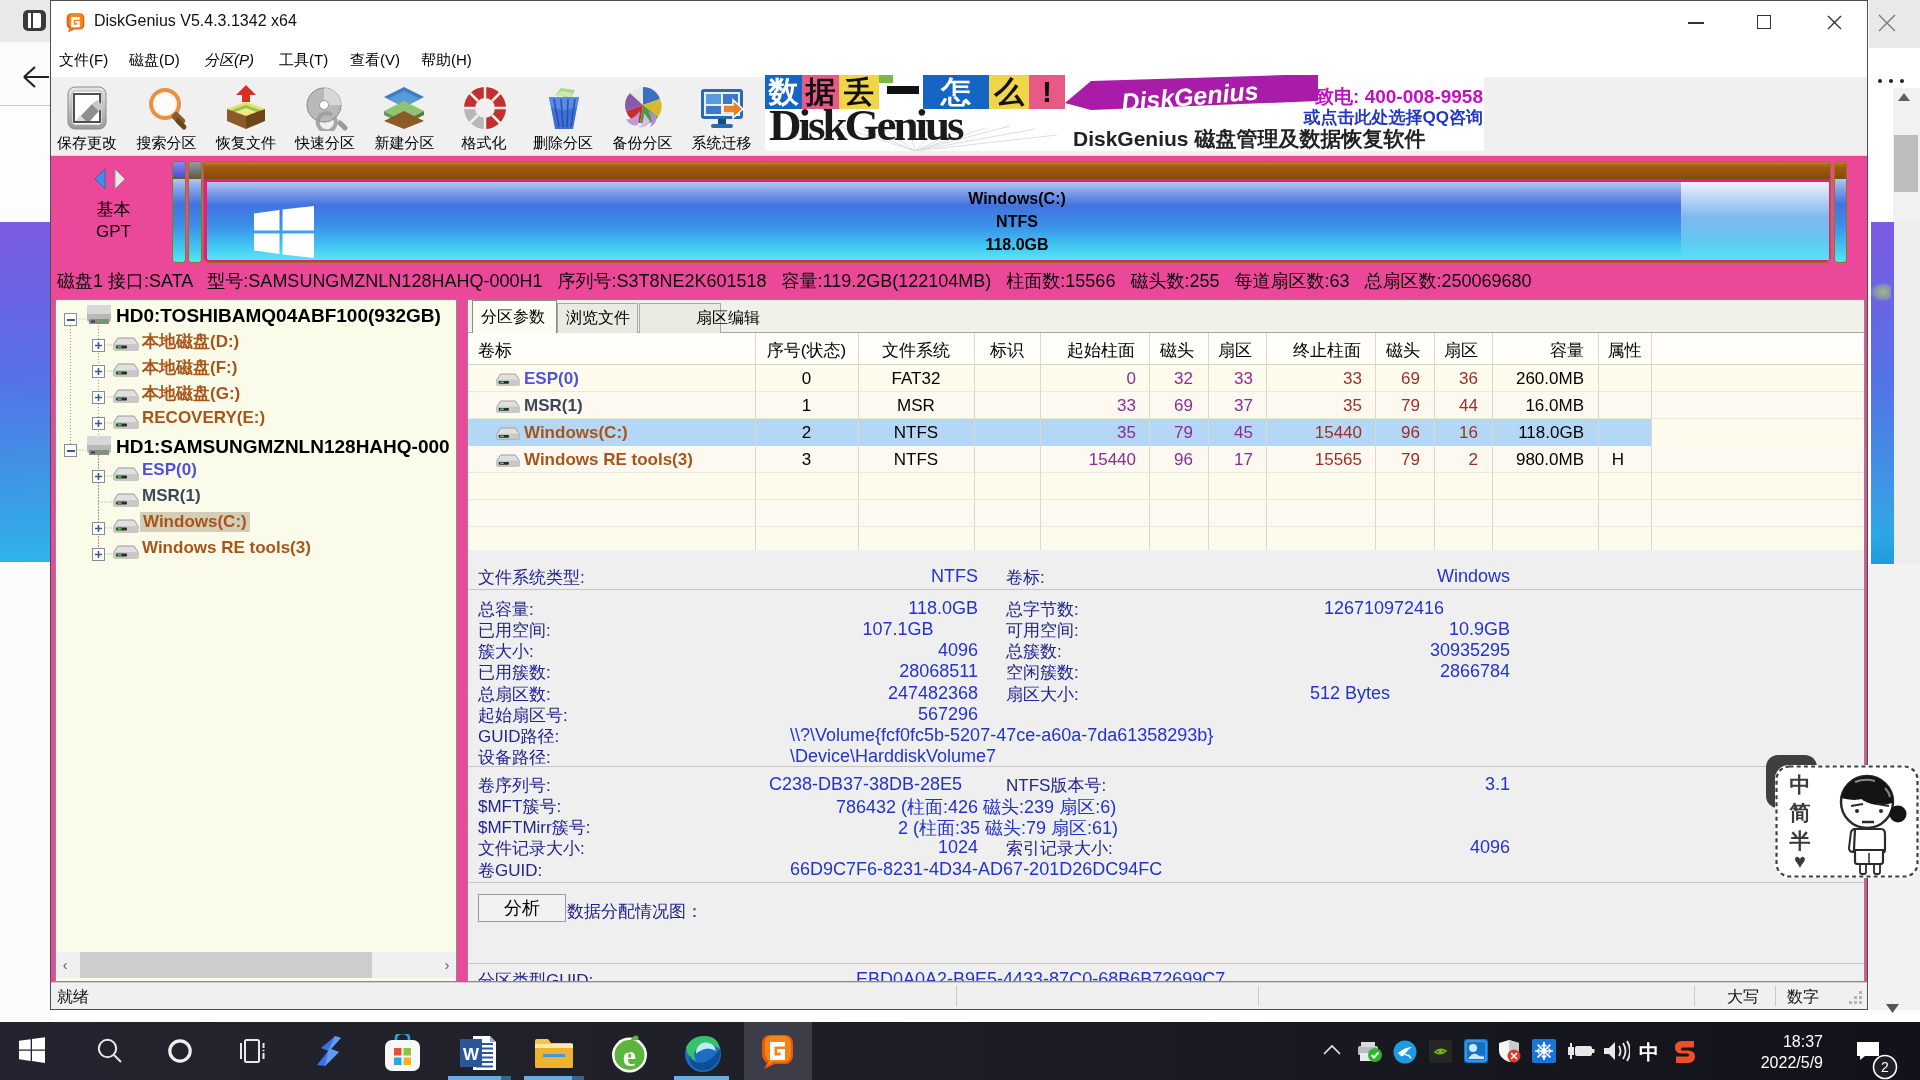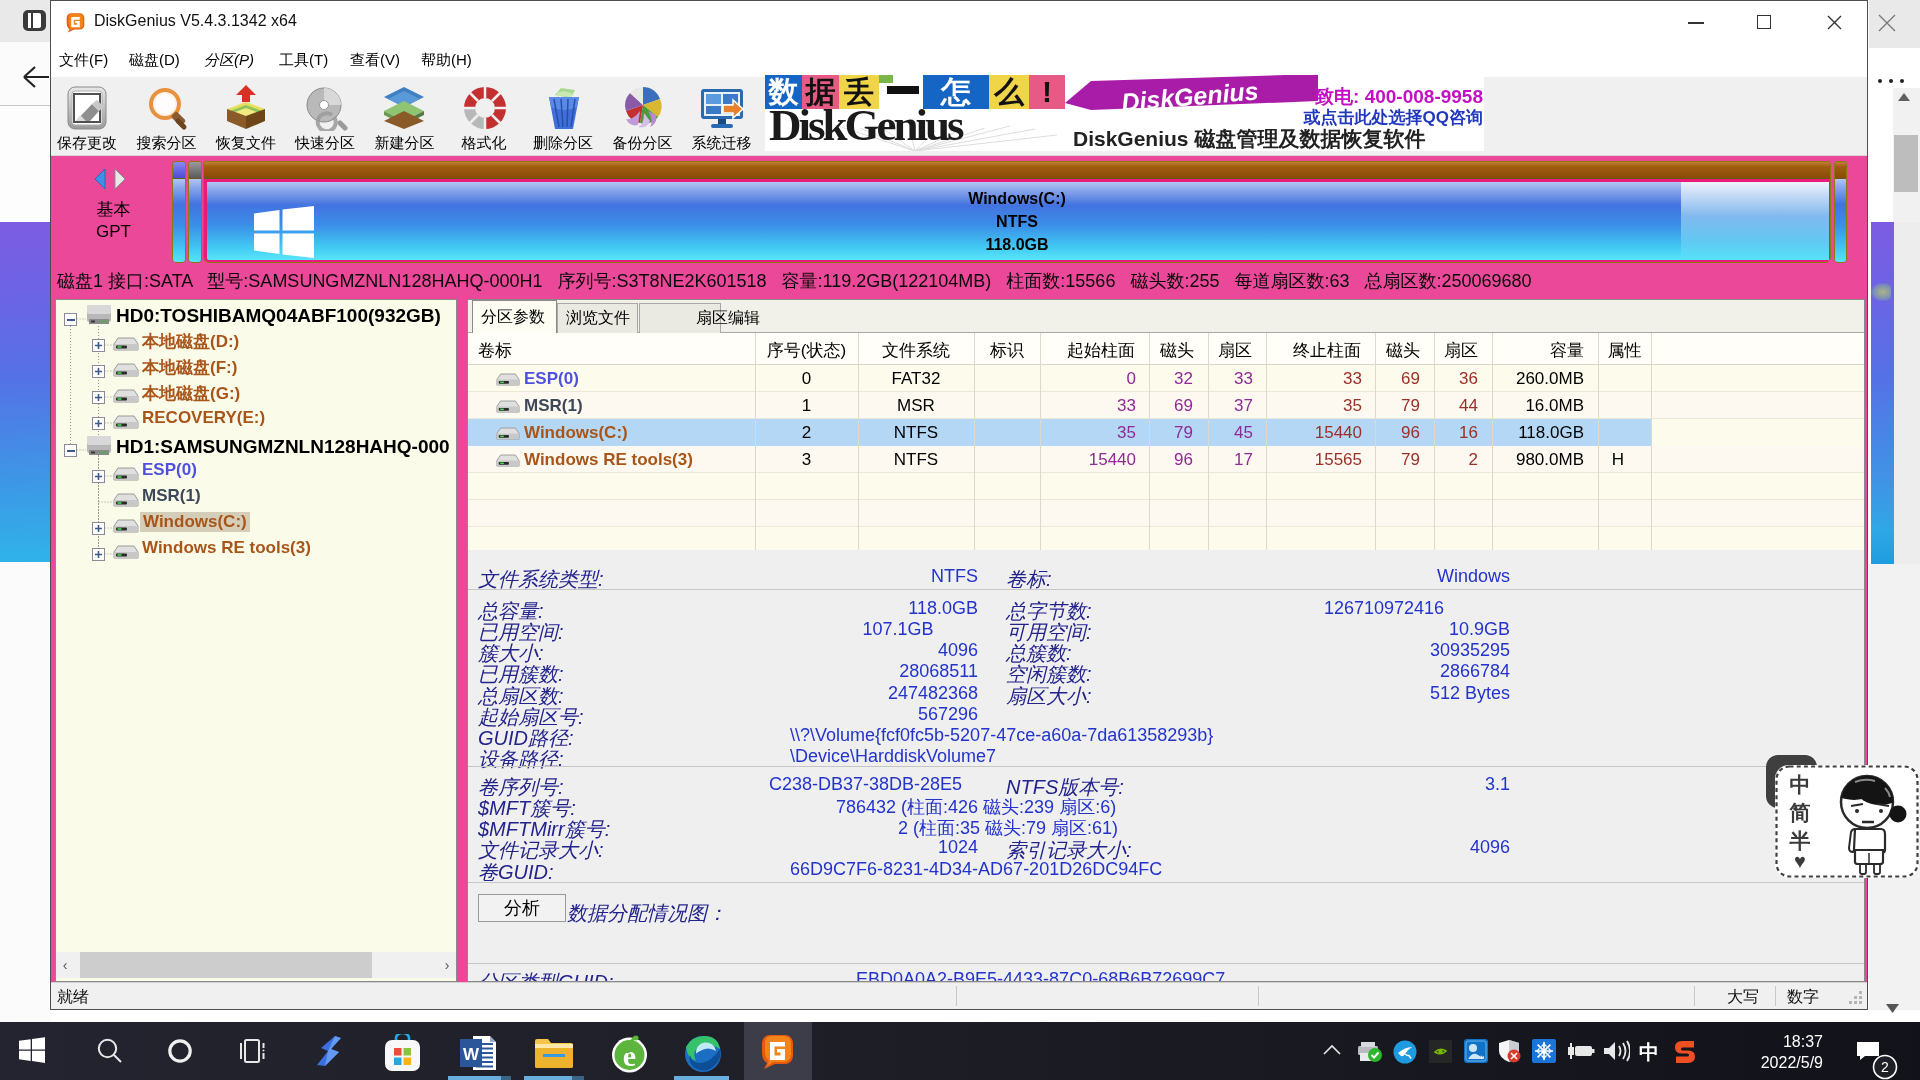--- a/index.html
+++ b/index.html
@@ -3,21 +3,21 @@
 <style>
 html,body{margin:0;padding:0;width:1920px;height:1080px;overflow:hidden;background:#ffffff;
 font-family:"Liberation Sans",sans-serif;}
 .ab{position:absolute;}
 .win{position:absolute;left:50px;top:0px;width:1818px;height:1010px;background:#ec4899;border:1px solid #4e4e4e;box-sizing:border-box;}
 .tb-label{position:absolute;font-size:15px;color:#000;text-align:center;width:80px;}
 .rt{position:absolute;font-size:17px;color:#000;}
 .ra{text-align:right;}
 .pu{color:#8f2a96;}
 .rd{color:#9c2f28;}
-.dl{position:absolute;font-size:20px;color:#23238c;font-style:italic;}
+.dl{position:absolute;font-size:17px;color:#23238c;}
 .dv{position:absolute;font-size:18px;color:#2333cc;}
 .pic{position:absolute;}
 </style></head>
 <body>
 
 <div class="ab" style="left:0;top:0;width:51px;height:42px;background:#e9e9e9;"></div>
 <div class="ab" style="left:23px;top:10px;width:23px;height:21px;background:#3a3a3a;border-radius:5px;"></div>
 <div class="ab" style="left:28px;top:13px;width:3px;height:15px;background:#fff;"></div>
 <div class="ab" style="left:33px;top:13px;width:8px;height:15px;background:#fff;border-radius:0 2px 2px 0;"></div>
 <div class="ab" style="left:33px;top:13px;width:8px;height:15px;background:#3a3a3a;opacity:0;"></div>
@@ -659,21 +659,21 @@
    <div class="dv ab" style="left:350px;top:340px;width:160px;text-align:right;">4096</div>
    <div class="dl" style="left:538px;top:340px;">总簇数:</div>
    <div class="dv ab" style="left:842px;top:340px;width:200px;text-align:right;">30935295</div>
    <div class="dl" style="left:10px;top:361px;">已用簇数:</div>
    <div class="dv ab" style="left:350px;top:361px;width:160px;text-align:right;">28068511</div>
    <div class="dl" style="left:538px;top:361px;">空闲簇数:</div>
    <div class="dv ab" style="left:842px;top:361px;width:200px;text-align:right;">2866784</div>
    <div class="dl" style="left:10px;top:383px;">总扇区数:</div>
    <div class="dv ab" style="left:350px;top:383px;width:160px;text-align:right;">247482368</div>
    <div class="dl" style="left:538px;top:383px;">扇区大小:</div>
-   <div class="dv ab" style="left:842px;top:383px;width:200px;text-align:right;">512 Bytes</div>
+   <div class="dv ab" style="left:842px;top:383px;width:200px;">512 Bytes</div>
    <div class="dl" style="left:10px;top:404px;">起始扇区号:</div>
    <div class="dv ab" style="left:350px;top:404px;width:160px;text-align:right;">567296</div>
    <div class="dl" style="left:10px;top:425px;">GUID路径:</div>
    <div class="dv ab" style="left:322px;top:425px;">\\?\Volume{fcf0fc5b-5207-47ce-a60a-7da61358293b}</div>
    <div class="dl" style="left:10px;top:446px;">设备路径:</div>
    <div class="dv ab" style="left:322px;top:446px;">\Device\HarddiskVolume7</div>
    <div class="ab" style="left:0;top:466px;width:1396px;height:1px;background:#c6c6c6;"></div>
    <div class="dl" style="left:10px;top:474px;">卷序列号:</div>
    <div class="dv ab" style="left:301px;top:474px;">C238-DB37-38DB-28E5</div>
    <div class="dl" style="left:538px;top:474px;">NTFS版本号:</div>

